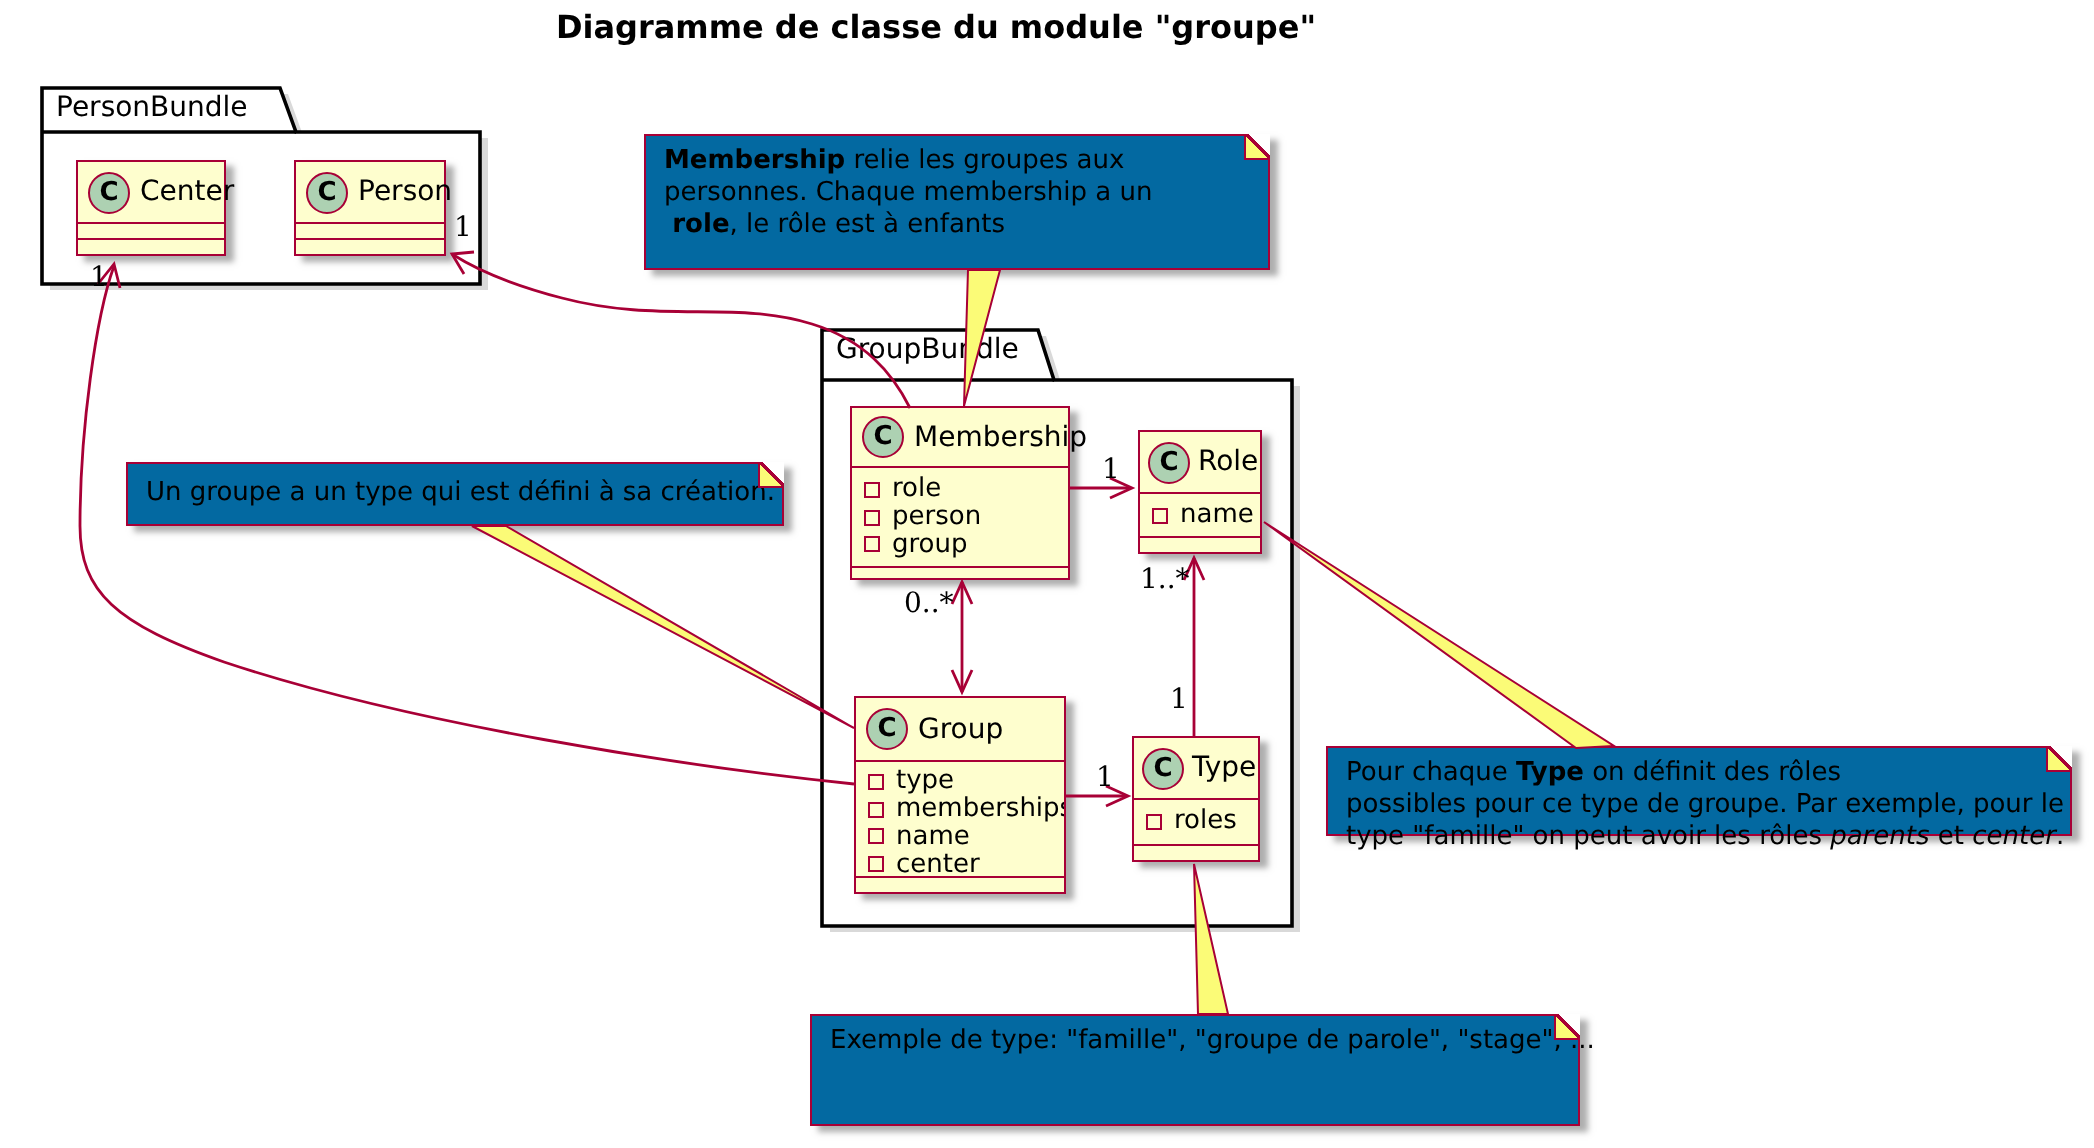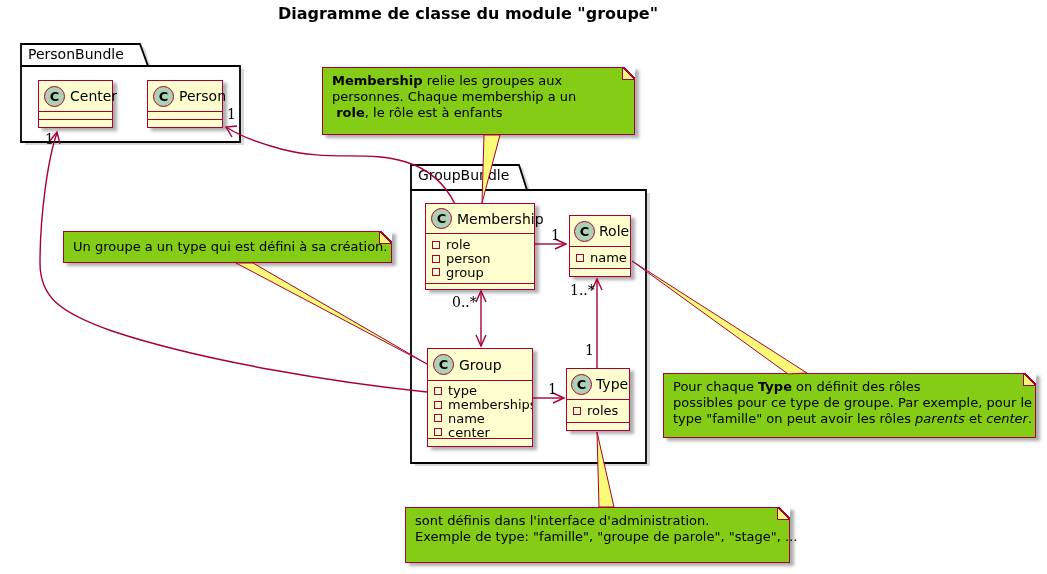--- a/index.html
+++ b/index.html
@@ -14,21 +14,21 @@
   .cls-title{display:flex;align-items:center;gap:5px;padding:0 5px;box-sizing:border-box;}
   .circ{width:21px;height:21px;min-width:21px;border-radius:50%;background:#ADD1B2;
         border:1px solid #A80036;display:flex;align-items:center;justify-content:center;
         font-size:13px;font-weight:bold;box-sizing:border-box;}
   .cname{font-size:14px;white-space:nowrap;}
   .attrs{border-top:1.2px solid #A80036;padding:3px 6px;box-sizing:border-box;overflow:hidden;}
   .attrs.empty{padding:0;height:8px;}
   .attr{display:flex;align-items:center;gap:6px;font-size:13px;height:13.8px;white-space:nowrap;}
   .sq{width:6px;height:6px;min-width:6px;border:1px solid #A80036;background:transparent;}
   .methods{border-top:1.2px solid #A80036;box-sizing:border-box;}
-  .note{position:absolute;background:#84cc16;border:1px solid #A80036;box-sizing:border-box;
+  .note{position:absolute;background:#0369a1;border:1px solid #A80036;box-sizing:border-box;
         font-size:13px;line-height:16px;padding:5px 9px 3px 9px;z-index:3;
         box-shadow:4px 3px 3px rgba(130,130,130,0.65);white-space:nowrap;}
   .fold{position:absolute;top:-1px;right:-1px;width:13px;height:13px;
         background:linear-gradient(to bottom left,#ffffff 44%,#A80036 44% 56%,#FBFB77 56%);
         border-left:1px solid #A80036;border-bottom:1px solid #A80036;box-sizing:border-box;}
   .mult{position:absolute;font-family:"DejaVu Serif",serif;font-size:14px;z-index:6;}
   svg#bg{z-index:1;} svg#fg{z-index:5;}
 </style>
 </head>
 <body>
@@ -58,30 +58,29 @@
     <div><b>Membership</b><span> relie les groupes aux</span></div>
     <div>personnes. Chaque membership a un</div>
     <div><span>&nbsp;</span><b>role</b><span>, le rôle est à enfants</span></div>
   </div>
 
   <div class="note" style="left:63px;top:231px;width:329px;height:32px;padding-top:7px">
     <span class="fold"></span>
     <div>Un groupe a un type qui est défini à sa création.</div>
   </div>
 
-  <div class="note" style="left:663px;top:373px;width:373px;height:65px">
+  <div class="note" style="left:663px;top:373px;width:373px;height:45px">
     <span class="fold"></span>
     <div><span>Pour chaque </span><b>Type</b><span> on définit des rôles</span></div>
     <div>possibles pour ce type de groupe. Par exemple, pour le</div>
     <div><span>type "famille" on peut avoir les rôles </span><i>parents</i><span> et </span><i>center</i><span>.</span></div>
   </div>
 
   <div class="note" style="left:405px;top:507px;width:385px;height:56px">
     <span class="fold"></span>
-    <div>sont définis dans l'interface d'administration.</div>
     <div>Exemple de type: "famille", "groupe de parole", "stage", ...</div>
   </div>
 
   <div class="cls" style="left:38px;top:80px;width:75px;height:48px">
     <div class="cls-title" style="height:30px">
       <span class="circ">C</span>
       <span class="cname">Center</span>
     </div>
     <div class="attrs empty"></div>
     <div class="methods" style="height:8px"></div>

